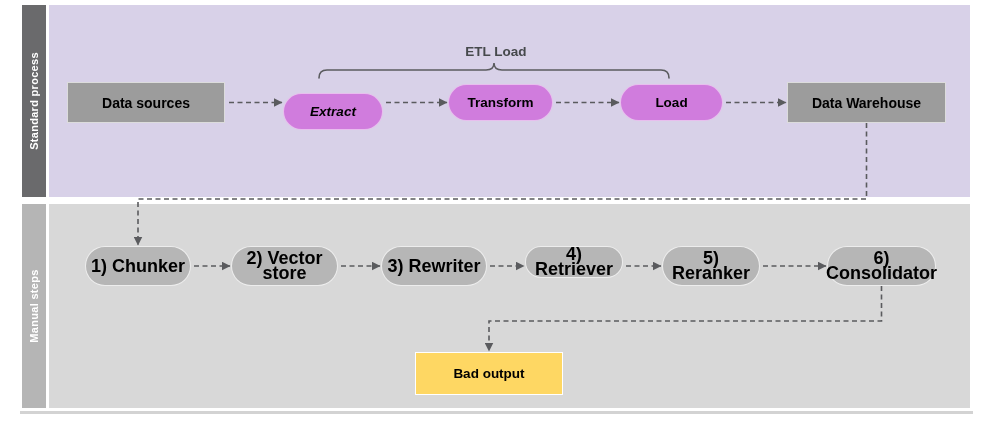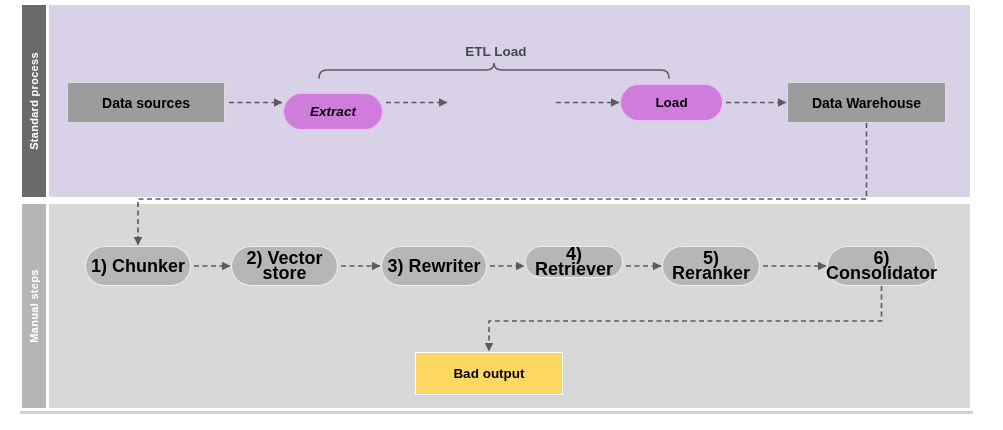--- a/index.html
+++ b/index.html
@@ -80,20 +80,21 @@
     <path class="conn" d="M 626 266 L 661 266" marker-end="url(#arr)"></path>
     <path class="conn" d="M 763 266 L 826 266" marker-end="url(#arr)"></path>
     <path class="conn" d="M 881.5 286 L 881.5 321 L 489 321 L 489 351" marker-end="url(#arr)"></path>
     <path class="brace" d="M 319 78 Q 319 70 327 70 L 486 70 Q 494 70 494 63 Q 494 70 502 70 L 661 70 Q 669 70 669 78"></path>
   </svg>
 
   <div class="group-label">ETL Load</div>
 
   <div class="node box graybox n-data-sources">Data sources</div>
   <div class="node pill-m n-extract">Extract</div>
+  <div class="node pill-m n-transform">Transform</div>
   <div class="node pill-m n-load">Load</div>
   <div class="node box graybox n-data-warehouse">Data Warehouse</div>
 
   <div class="node pill-g n-chunker">1) Chunker</div>
   <div class="node pill-g n-vector-store">2) Vector
 store</div>
   <div class="node pill-g n-rewriter">3) Rewriter</div>
   <div class="node pill-g n-retriever">4) Retriever</div>
   <div class="node pill-g n-reranker">5) Reranker</div>
   <div class="node pill-g n-consolidator">6)

